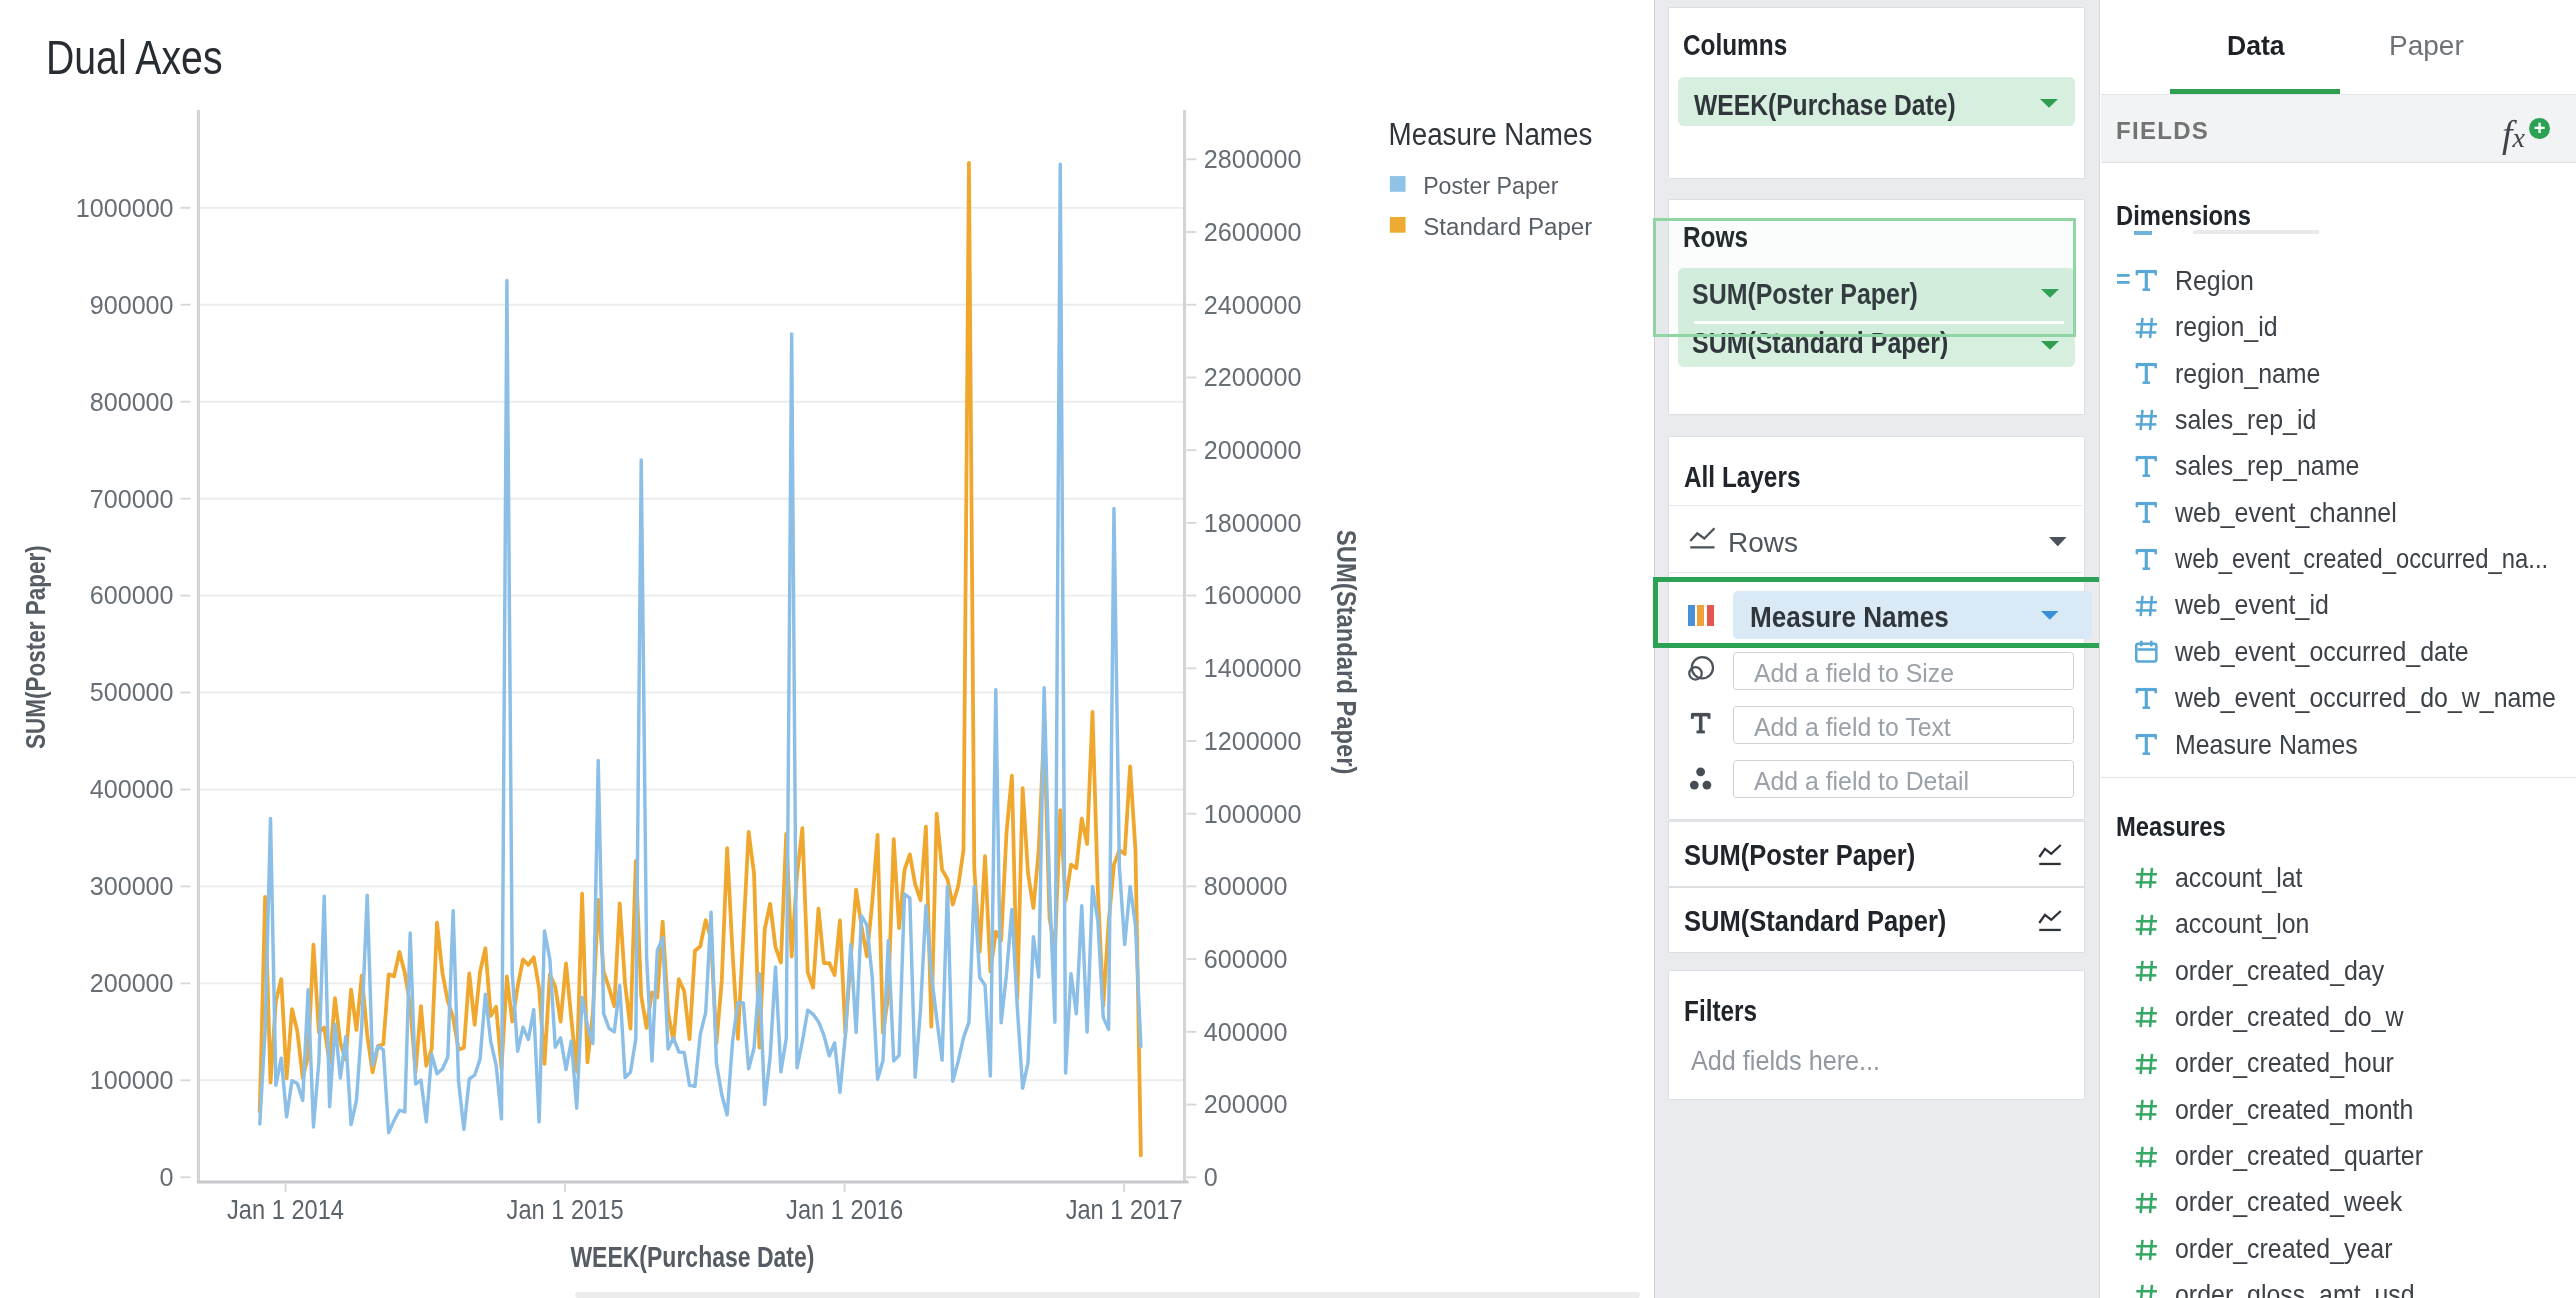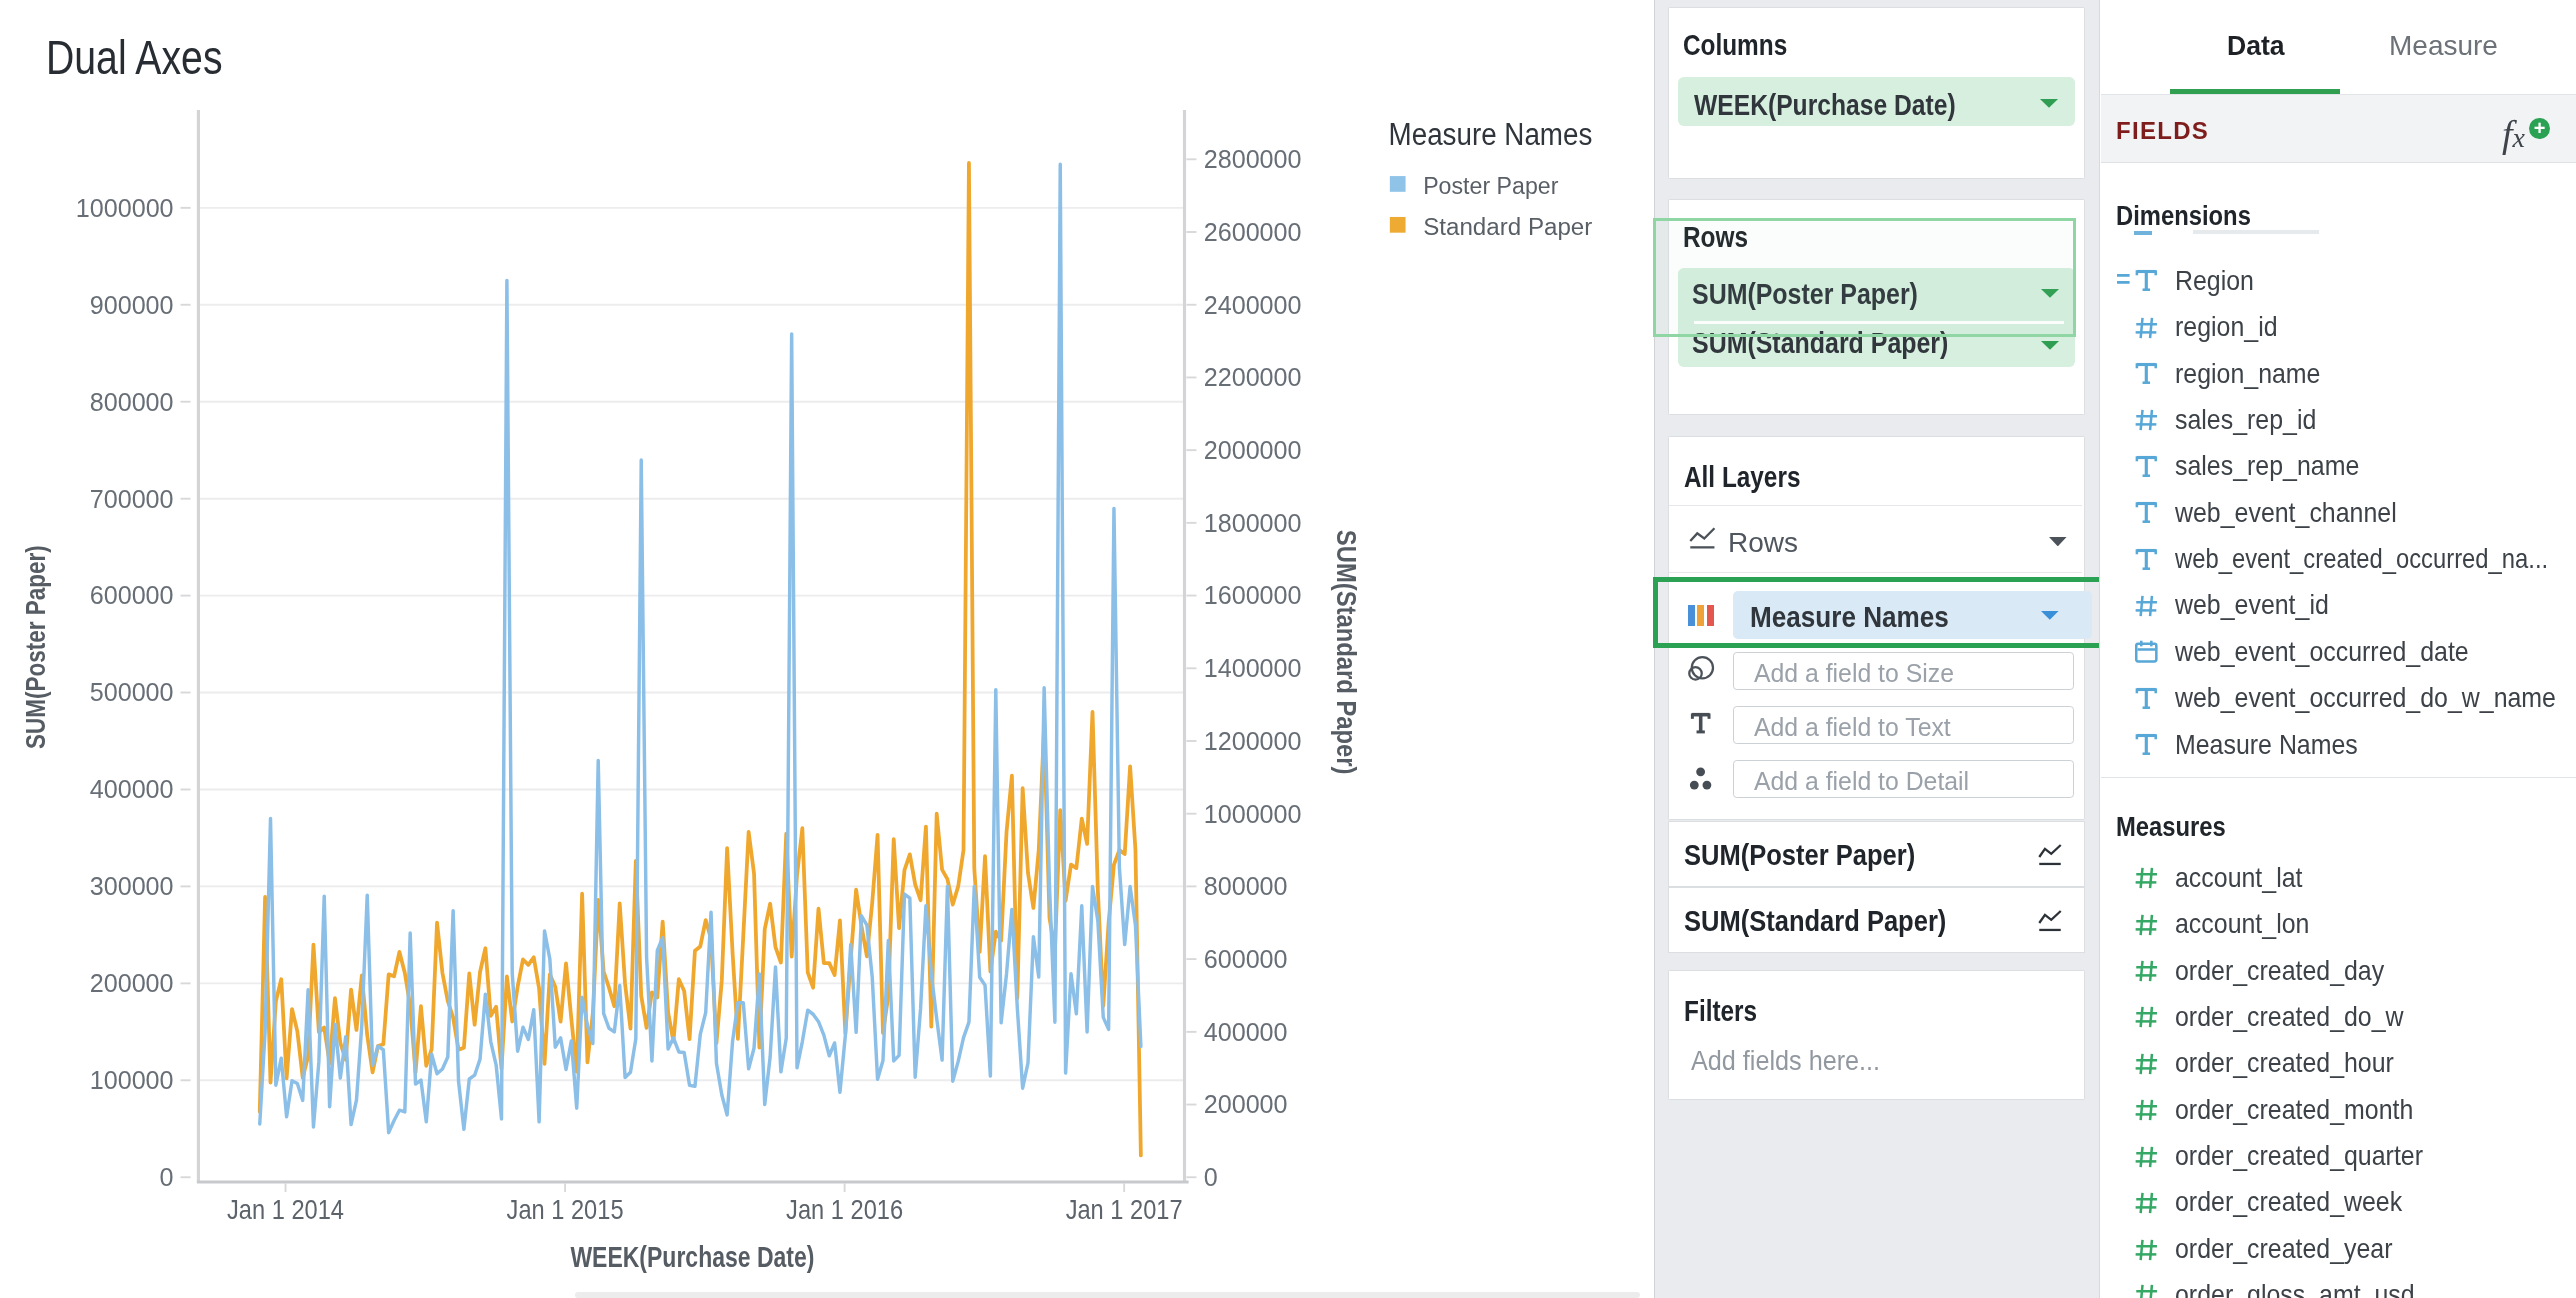--- a/index.html
+++ b/index.html
@@ -183,24 +183,24 @@
 <polyline points="2,22 11,9 21,17 36,3" fill="none" stroke="#2c3238" stroke-width="3.6"></polyline>
 <line x1="2" y1="33" x2="36" y2="33" stroke="#2c3238" stroke-width="3.6"></line>
   </svg>
 
 <div class="card" style="left:1668px;top:970px;width:415px;height:128px"></div>
 <div class="ctitle" style="left:1684px;top:995px;transform:scaleX(0.84)">Filters</div>
 <div class="abs" style="left:1691px;top:1045px;font-size:28px;color:#9298a0;transform-origin:0 50%;transform:scaleX(0.9)">Add fields here...</div>
 
 <div class="abs" style="left:2099px;top:0;width:477px;height:1298px;background:#fff;border-left:1.3px solid #d7dadd;box-sizing:border-box"></div>
 <div class="abs" style="left:2227px;top:30px;font-size:28px;font-weight:bold;color:#1e2226;transform-origin:0 50%;transform:scaleX(0.95)">Data</div>
-<div class="abs" style="left:2389px;top:30px;font-size:28px;color:#6c7278">Measure</div>
+<div class="abs" style="left:2389px;top:30px;font-size:28px;color:#6c7278">Paper</div>
 <div class="abs" style="left:2170px;top:89px;width:170px;height:5px;background:#30a050"></div>
 <div class="abs" style="left:2101px;top:94px;width:475px;height:69px;background:#f2f3f5;border-top:1.3px solid #e2e5e8;border-bottom:1.3px solid #dfe2e5;box-sizing:border-box"></div>
-<div class="abs" style="left:2116px;top:117px;font-size:24px;font-weight:bold;letter-spacing:1.3px;color:#7f1d1d">FIELDS</div>
+<div class="abs" style="left:2116px;top:117px;font-size:24px;font-weight:bold;letter-spacing:1.3px;color:#737373">FIELDS</div>
 <div class="abs" style="left:2502px;top:112px;font-size:38px;font-style:italic;font-family:'Liberation Serif',serif;color:#3e444a">f<span style="font-size:28px">x</span></div>
 <div class="abs" style="left:2529px;top:118px;width:21px;height:21px;border-radius:50%;background:#2aa153;color:#fff;font-size:20px;font-weight:bold;text-align:center;line-height:20px">+</div>
 
 <div class="abs" style="left:2116px;top:200px;font-size:28px;font-weight:bold;color:#20252b;transform-origin:0 50%;transform:scaleX(0.85)">Dimensions</div>
 <div class="abs" style="left:2134px;top:231px;width:18px;height:3.8px;background:#6fb3dc"></div>
 <div class="abs" style="left:2193px;top:230px;width:126px;height:3.8px;background:#e7eaec"></div>
 <div style="position:absolute;left:2135px;top:269px"><svg width="22.6" height="22.6" viewBox="0 0 36 36">
       <line x1="3" y1="4" x2="33" y2="4" stroke="#57a7d7" stroke-width="5"></line>
       <line x1="3" y1="2" x2="3" y2="10" stroke="#57a7d7" stroke-width="4"></line>
       <line x1="33" y1="2" x2="33" y2="10" stroke="#57a7d7" stroke-width="4"></line>

